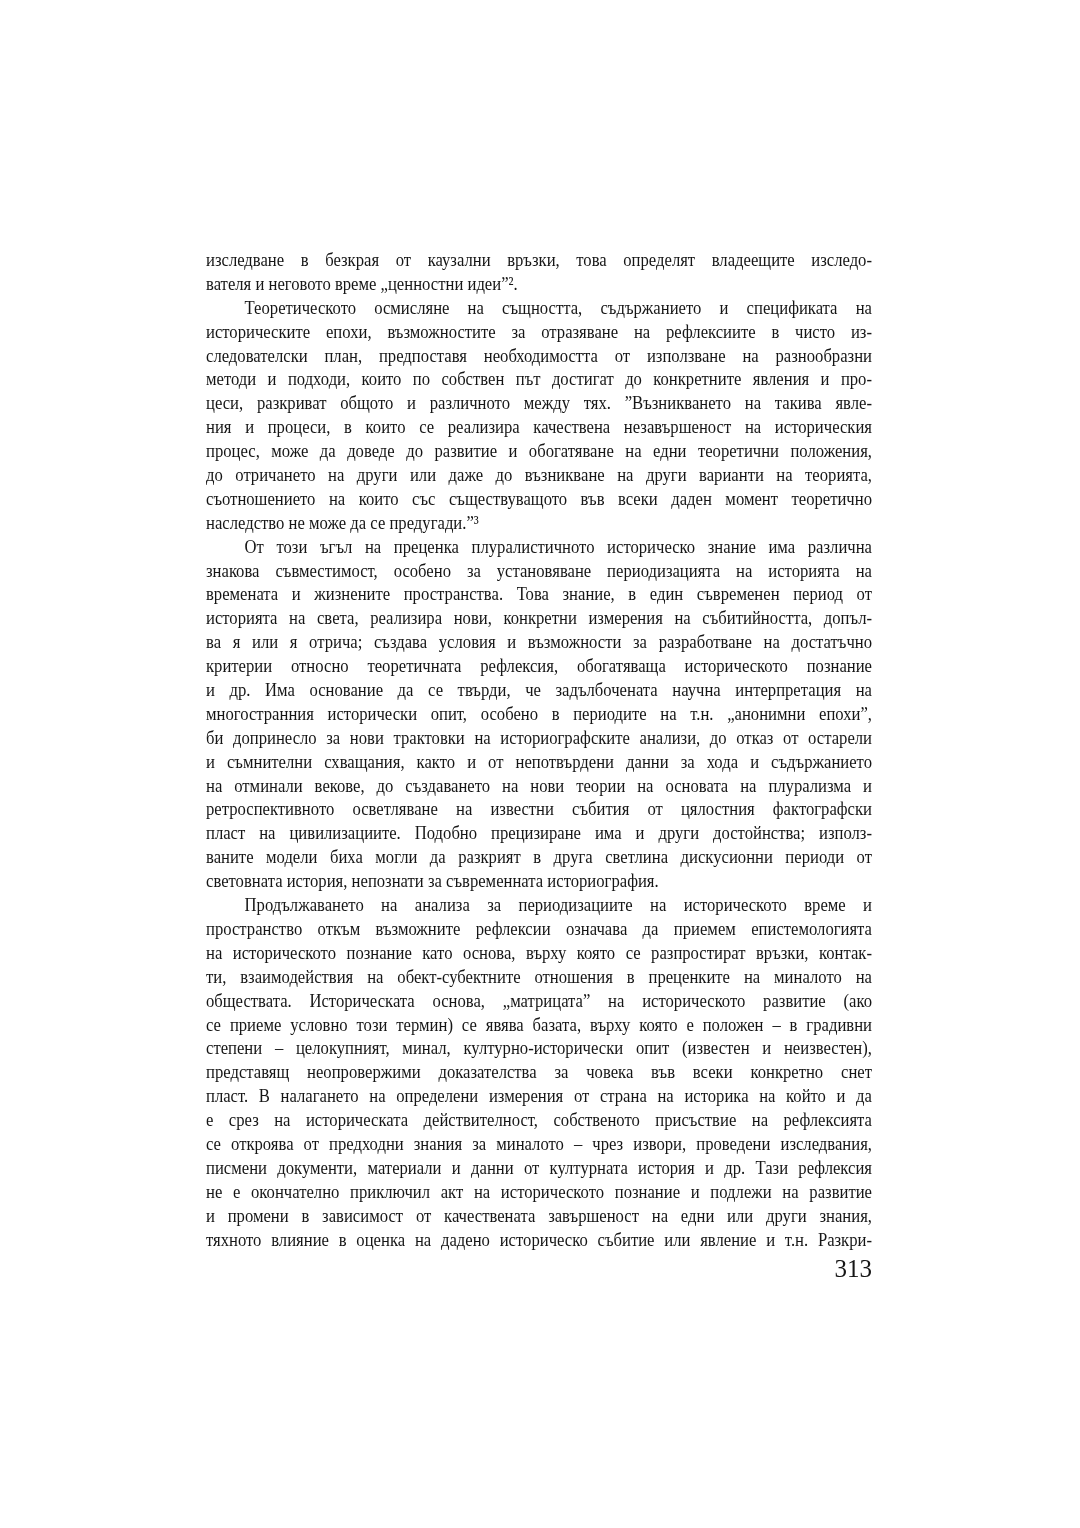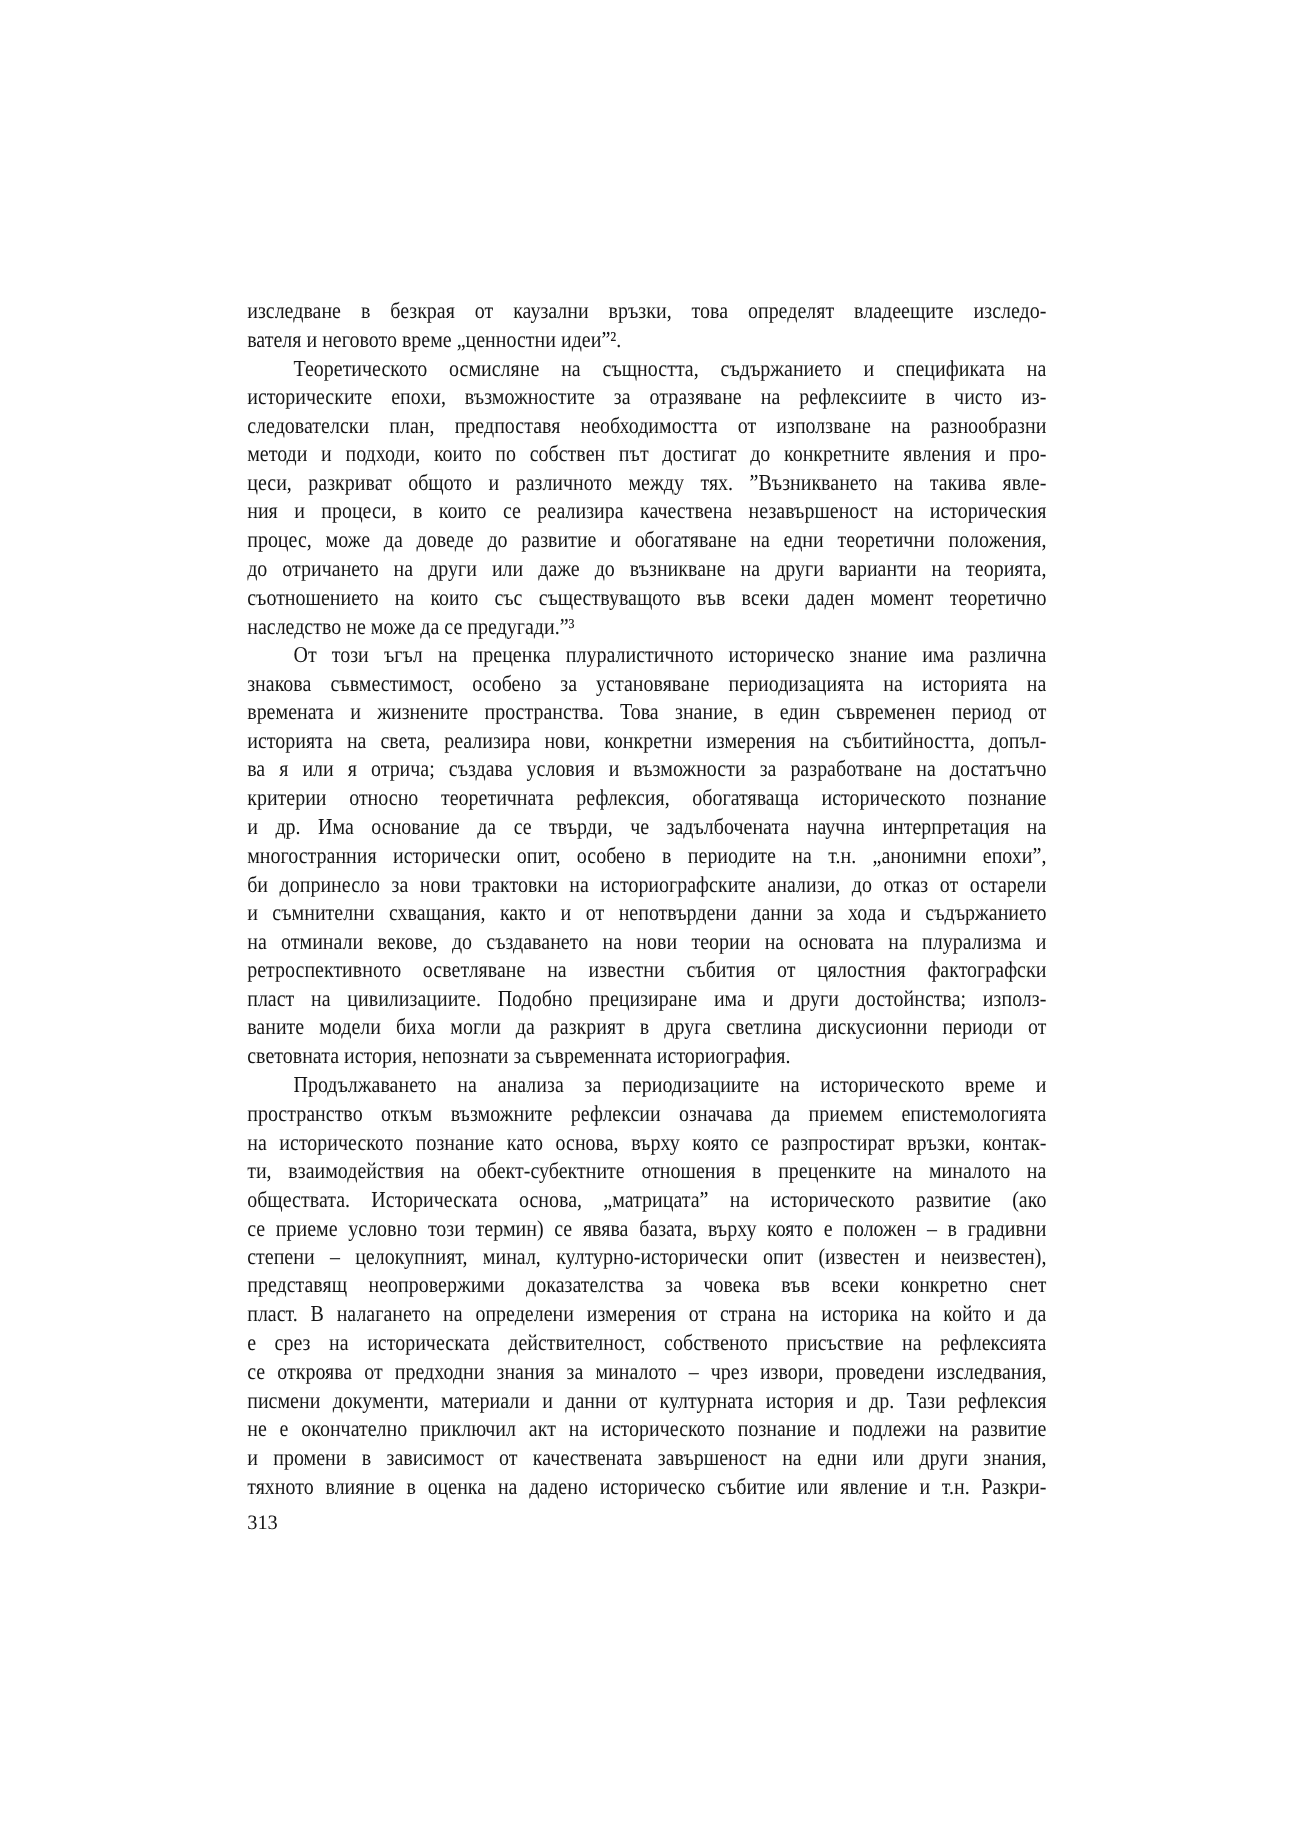--- a/index.html
+++ b/index.html
@@ -38,22 +38,22 @@
     text-align-last: left;
   }
   .line.indent {
     text-indent: 44px;
   }
   .page-number {
     position: absolute;
     left: 206px;
     top: 1257px;
     width: 666px;
-    text-align: left;
-    font-size: 17px;
+    text-align: right;
+    font-size: 25px;
     line-height: 24px;
   }
 </style>
 </head>
 <body>
 
 <div class="page">
   <div class="text-column">
       <div class="line">изследване в безкрая от каузални връзки, това определят владеещите изследо-</div>
       <div class="line flush-left">вателя и неговото време „ценностни идеи”².</div>

